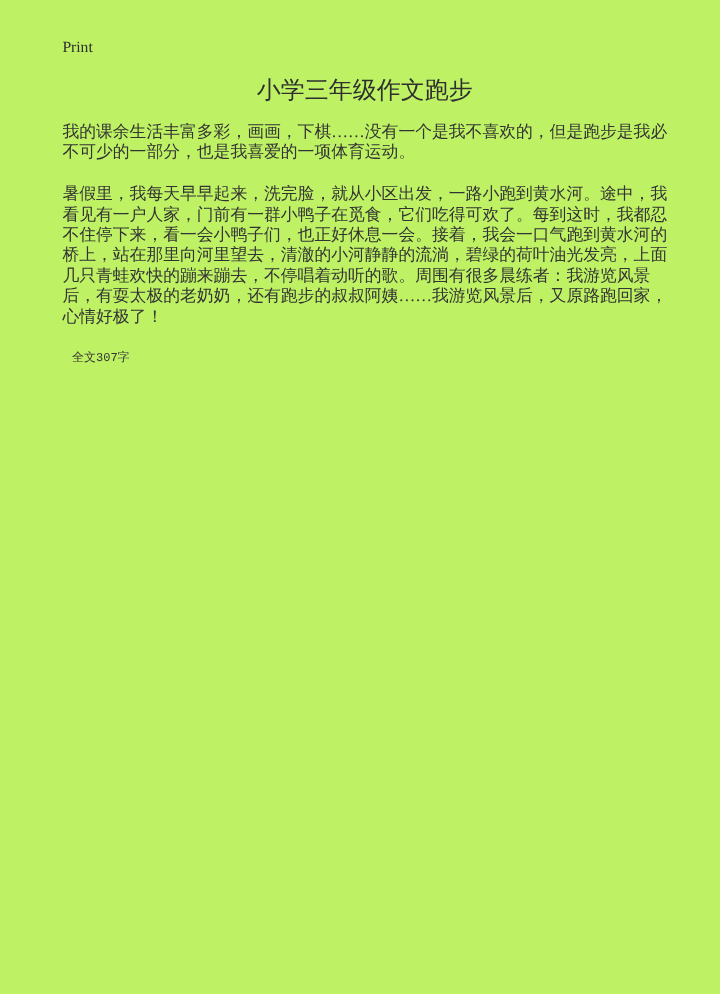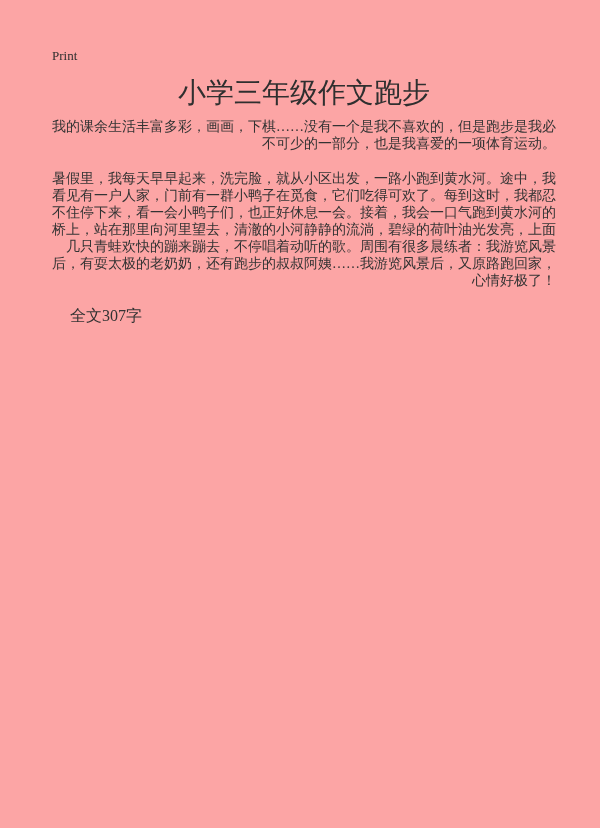--- a/index.html
+++ b/index.html
@@ -11,54 +11,55 @@
     width: 600px;
     height: 828px;
     overflow: hidden;
     font-family: "Liberation Serif", serif;
     color: #333333;
   }
   .page {
     box-sizing: border-box;
     width: 600px;
     height: 828px;
-    padding: 46px 44px 0 52px;
-    background: #fca5a5;
+    padding: 30px 44px 0 52px;
+    background: #bef264;
   }
   .print-link {
     font-size: 13px;
     line-height: 15px;
     color: #2f2f2f;
     cursor: pointer;
     display: inline-block;
   }
   .title {
-    font-size: 28px;
+    font-size: 20px;
     font-weight: normal;
     line-height: 25px;
     text-align: center;
     color: #2f2f2f;
     margin: 16px 0 13px 0;
     width: 504px;
   }
   .para {
     font-size: 14px;
     line-height: 17px;
     color: #333333;
     margin: 0 0 18px 0;
     width: 504px;
-    text-align: right;
+    text-align: left;
     word-break: break-all;
   }
   .word-count {
-    font-size: 16px;
+    font-size: 10px;
     line-height: 17px;
     color: #333333;
-    margin: 18px;
+    margin: 8px;
     width: 504px;
+    font-family: Liberation Mono, monospace;
   }
 </style>
 </head>
 <body>
 
 <div class="page">
   <span class="print-link">Print</span>
 
   <h1 class="title">小学三年级作文跑步</h1>
 

